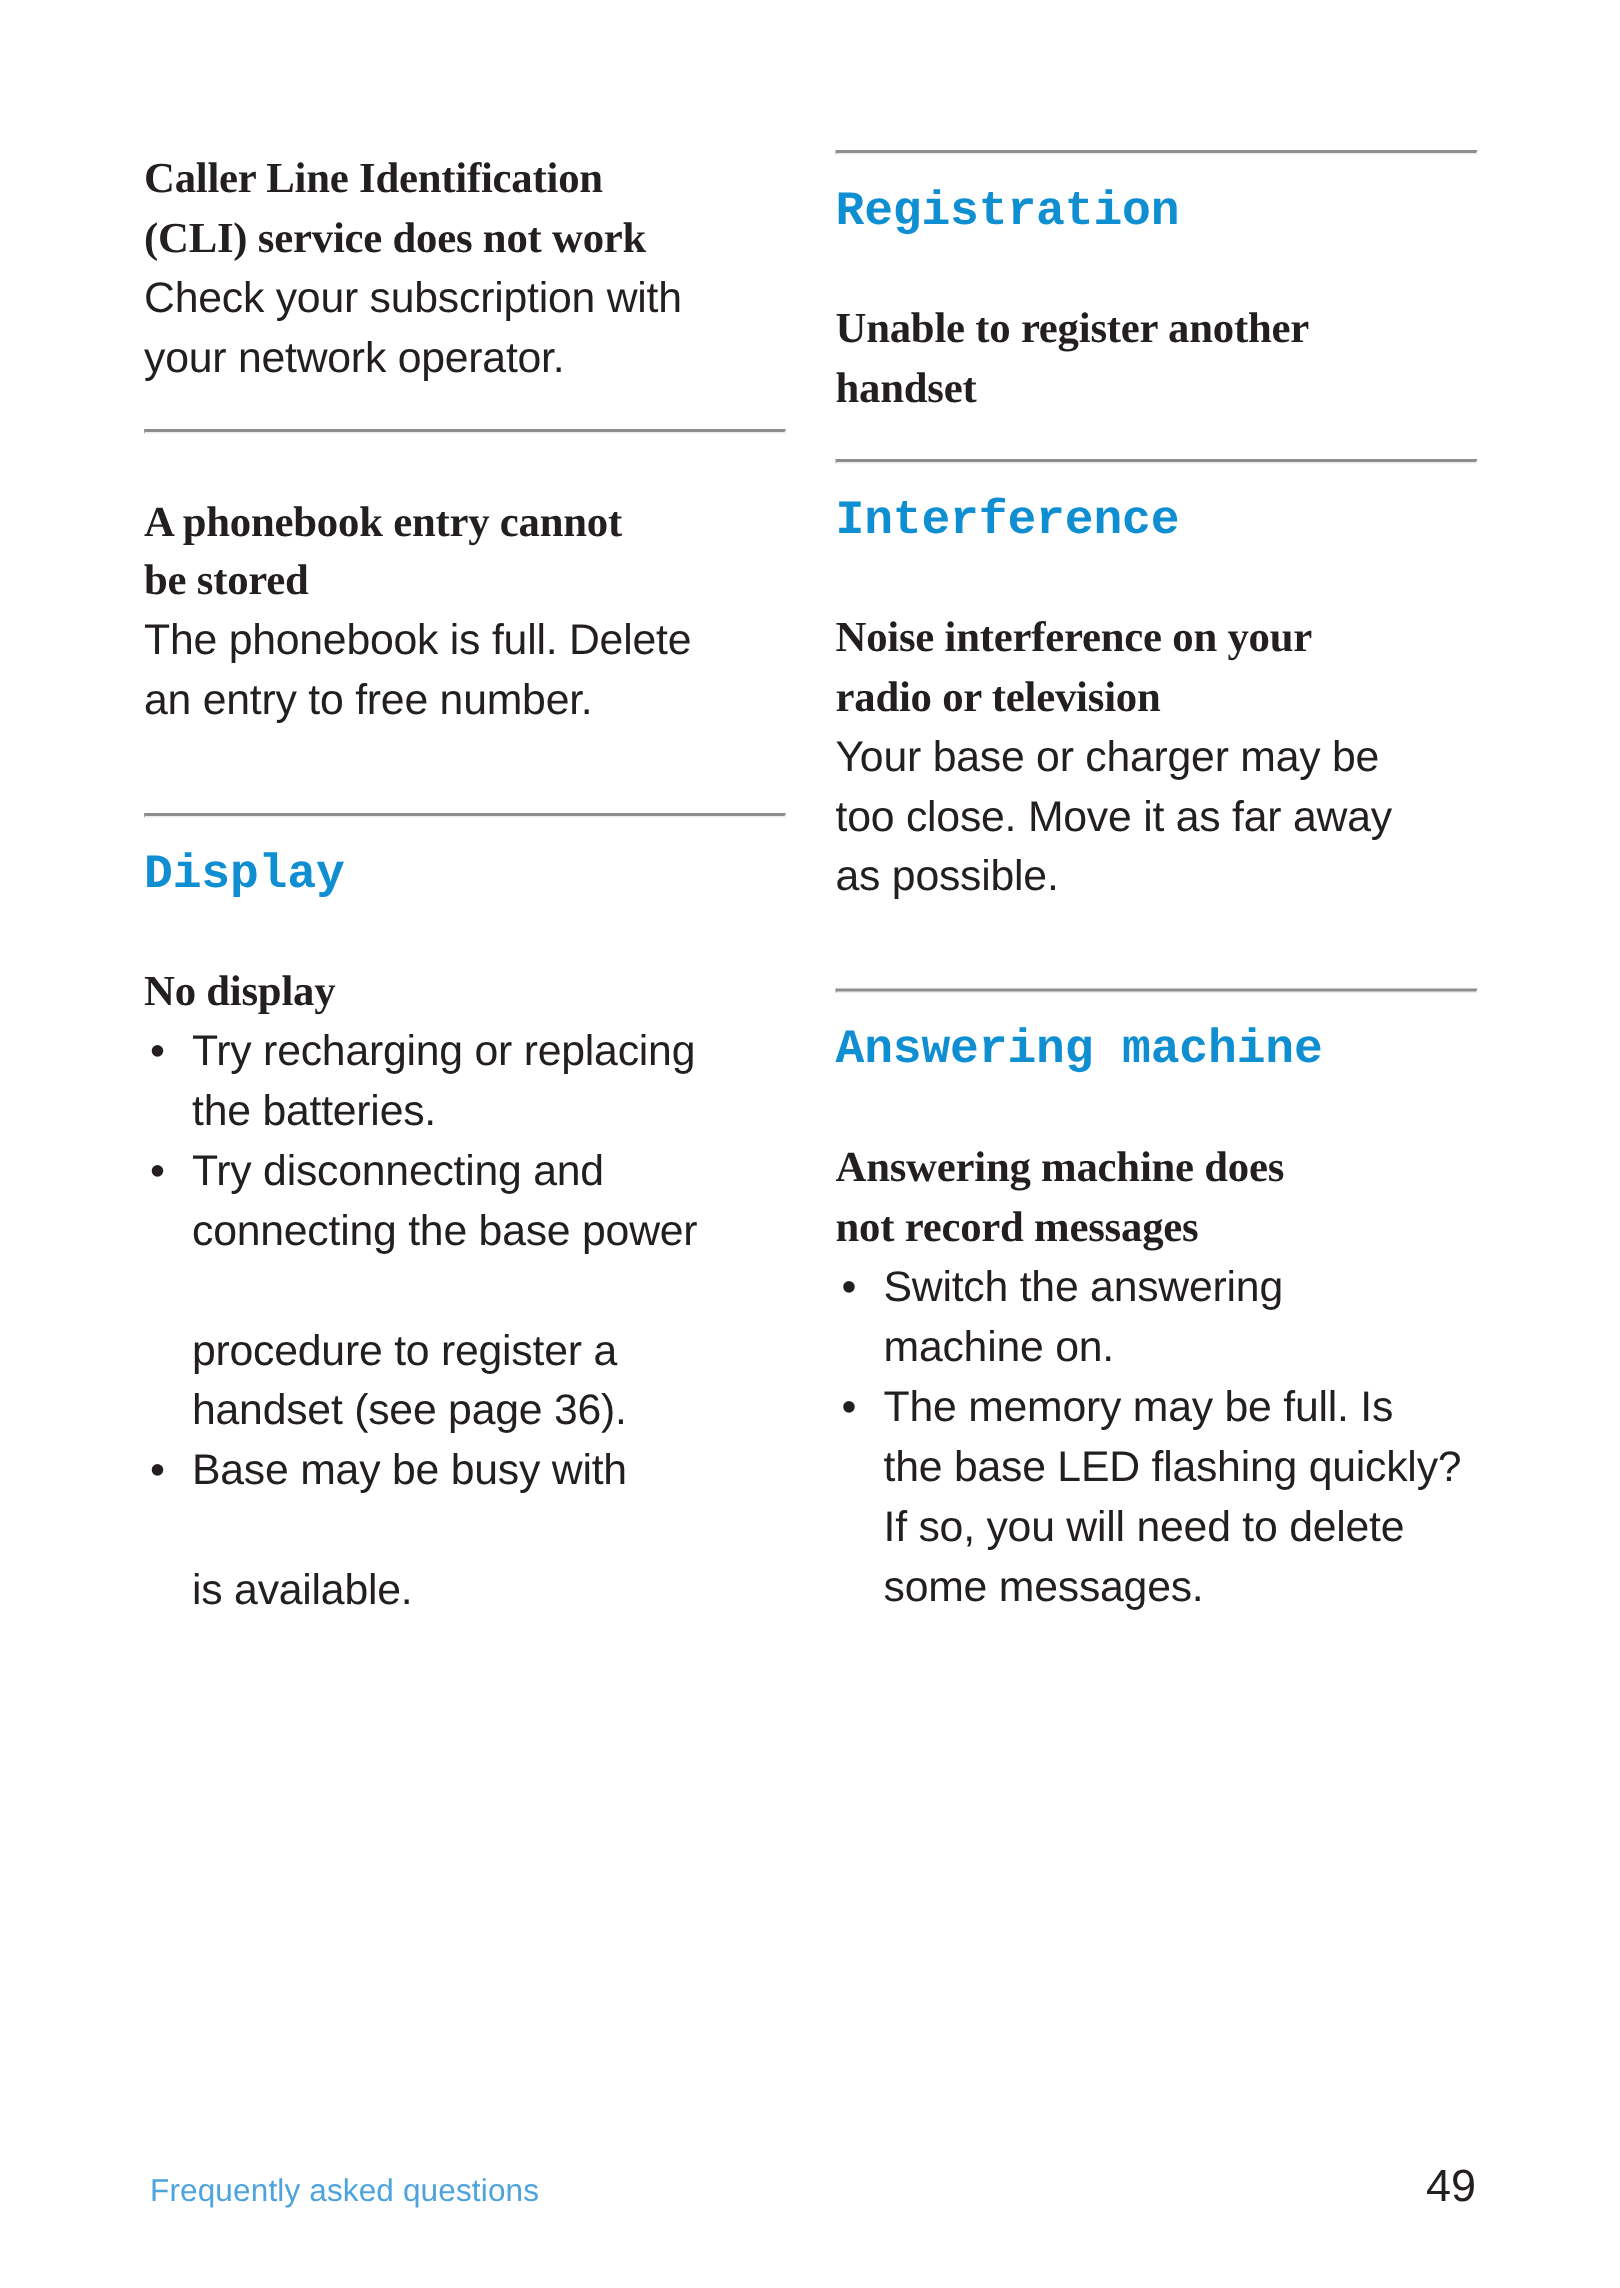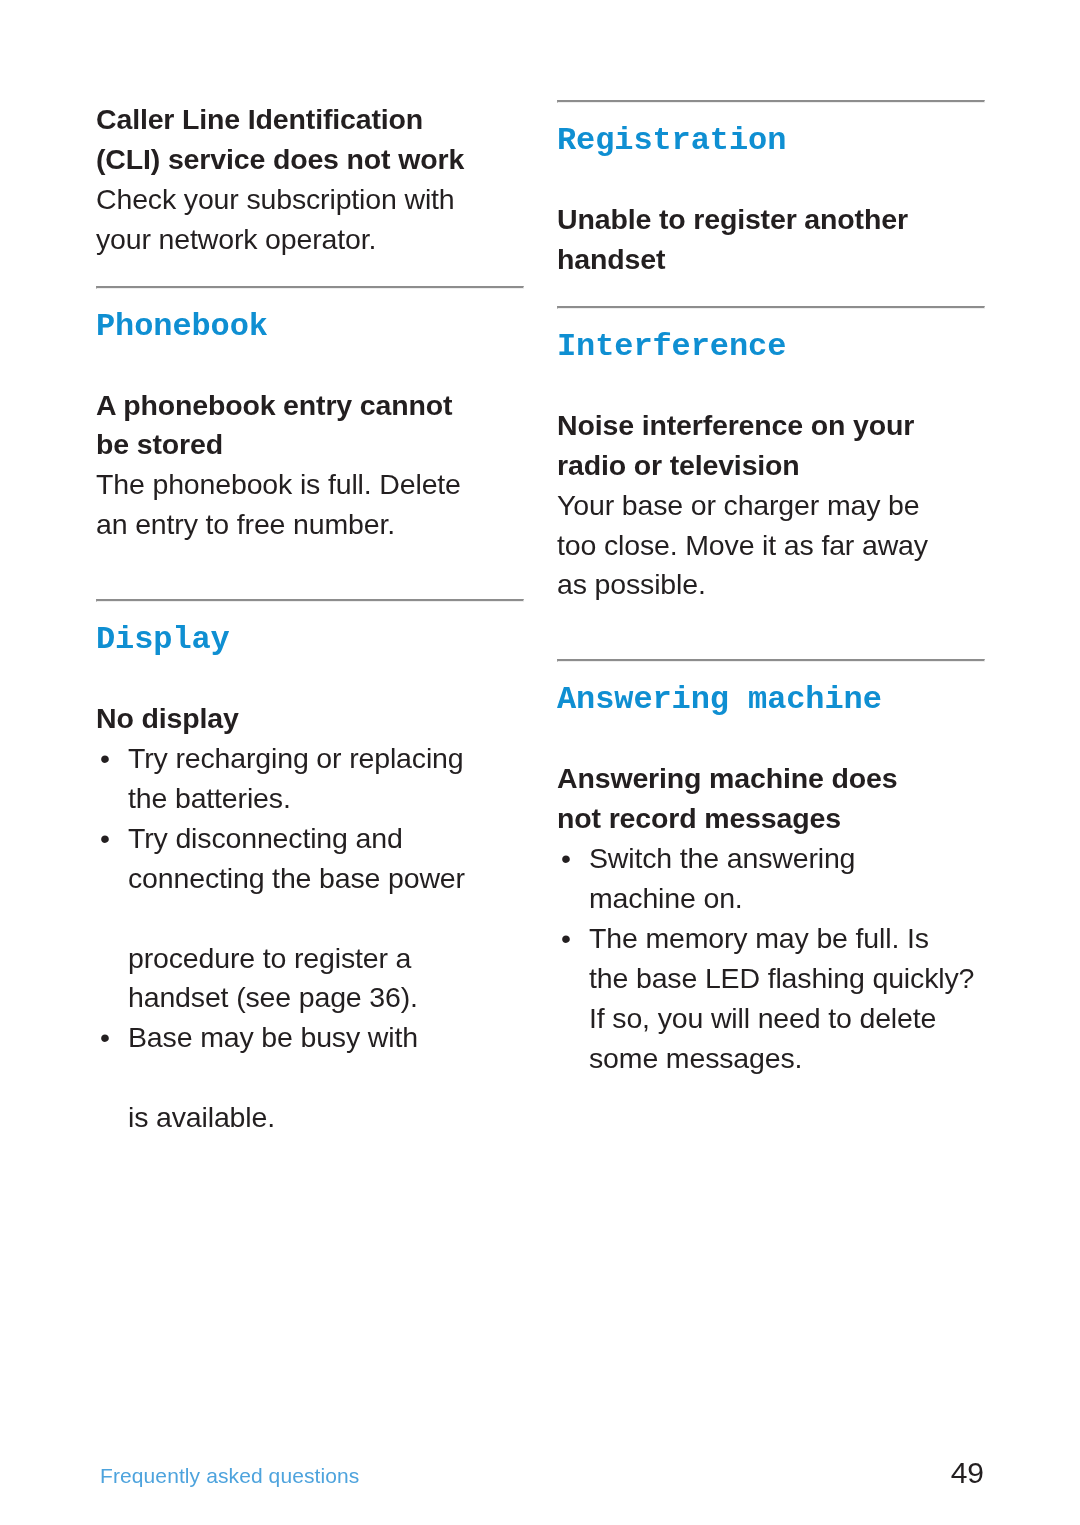--- a/index.html
+++ b/index.html
@@ -50,20 +50,21 @@
     font-family: Liberation Mono, monospace;
   }
 
   h3.sub-title {
     font-size: 28.5px;
     line-height: 1.40;
     font-weight: bold;
     color: #231f20;
     margin: 0;
     letter-spacing: -0.15px;
+    font-family: Liberation Serif, serif;
   }
 
   p.body-text {
     font-size: 28.5px;
     line-height: 1.40;
     font-weight: normal;
     color: #231f20;
     margin: 0;
     letter-spacing: -0.15px;
   }
@@ -95,21 +96,20 @@
   .gap-lg  { height: 40px; }
   .gap-xl  { height: 54px; }
 
   
   .footer {
     position: absolute;
     left: 96px;
     right: 96px;
     top: 1448px;
     height: 40px;
-    margin-top: 15px;
   }
   .footer-label {
     position: absolute;
     left: 4px;
     top: 0;
     font-size: 21px;
     line-height: 1.2;
     color: #4da3dd;
     letter-spacing: 0.1px;
   }
@@ -137,21 +137,20 @@
       <p class="body-text">
         <span>Check your subscription with</span><br>
         <span>your network operator.</span>
       </p>
     </div>
 
     <div class="gap-md"></div>
 
     <div>
       <hr class="rule">
-      <h2 class="section-title">Phonebook</h2>
       <div class="gap-lg"></div>
       <h3 class="sub-title">
         <span>A phonebook entry cannot</span><br>
         <span>be stored</span>
       </h3>
       <p class="body-text">
         <span>The phonebook is full. Delete</span><br>
         <span>an entry to free number.</span>
       </p>
     </div>

